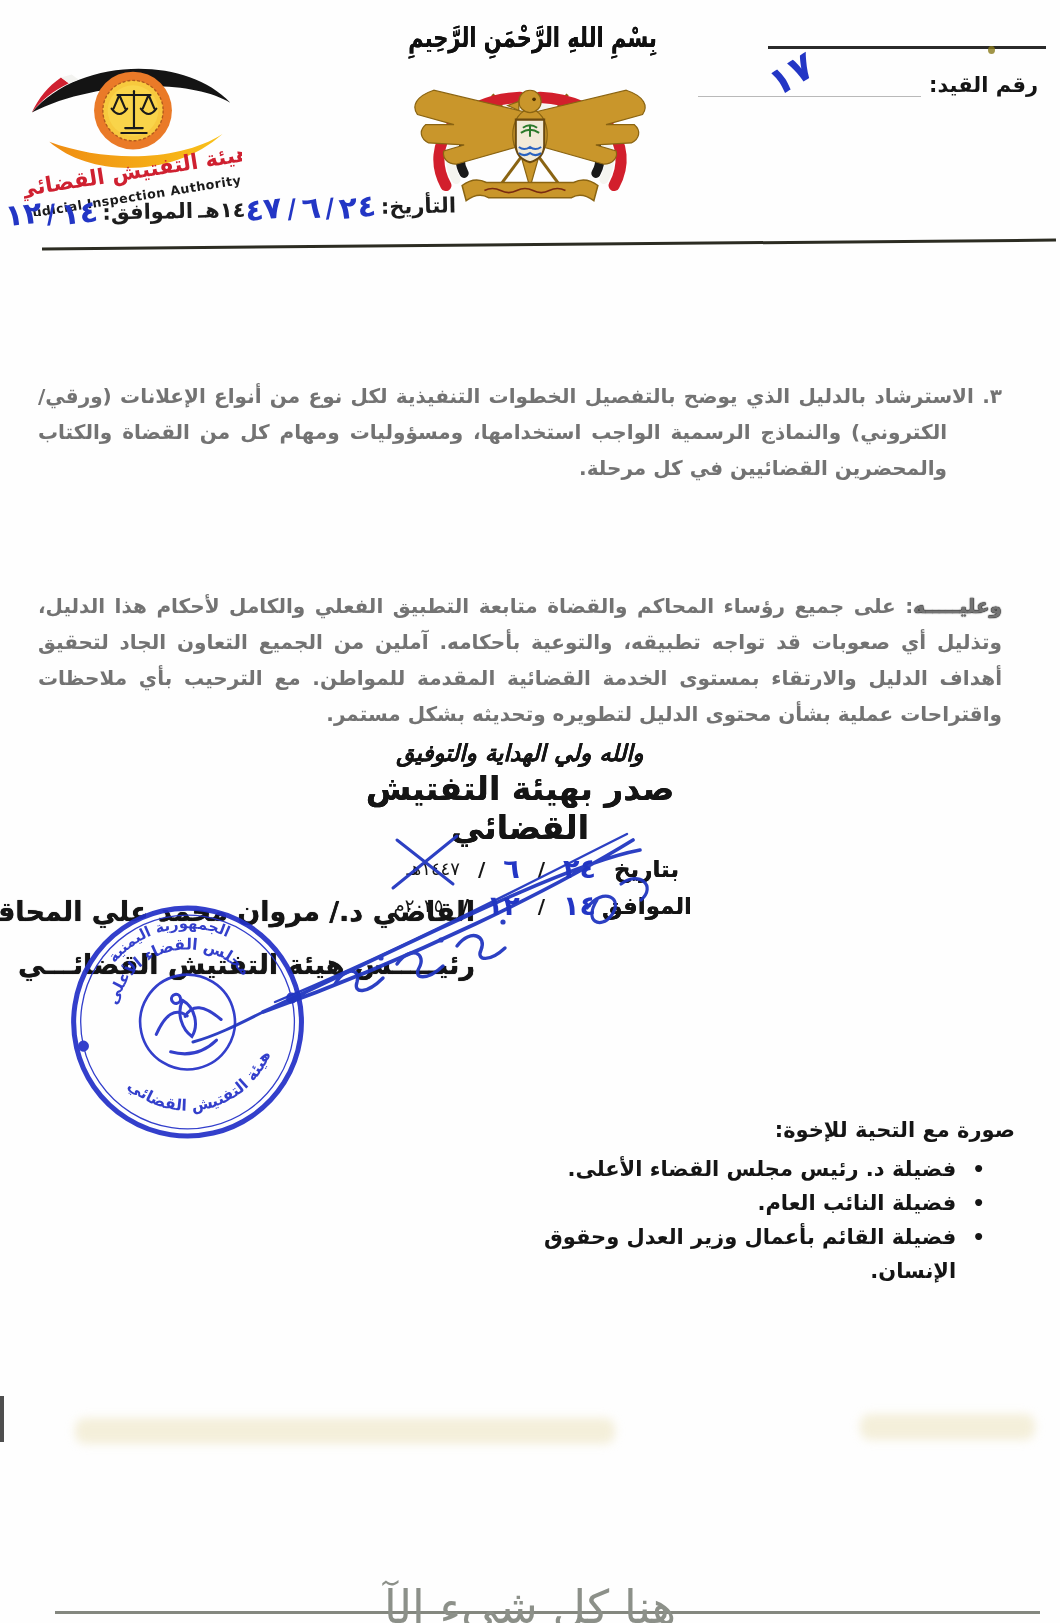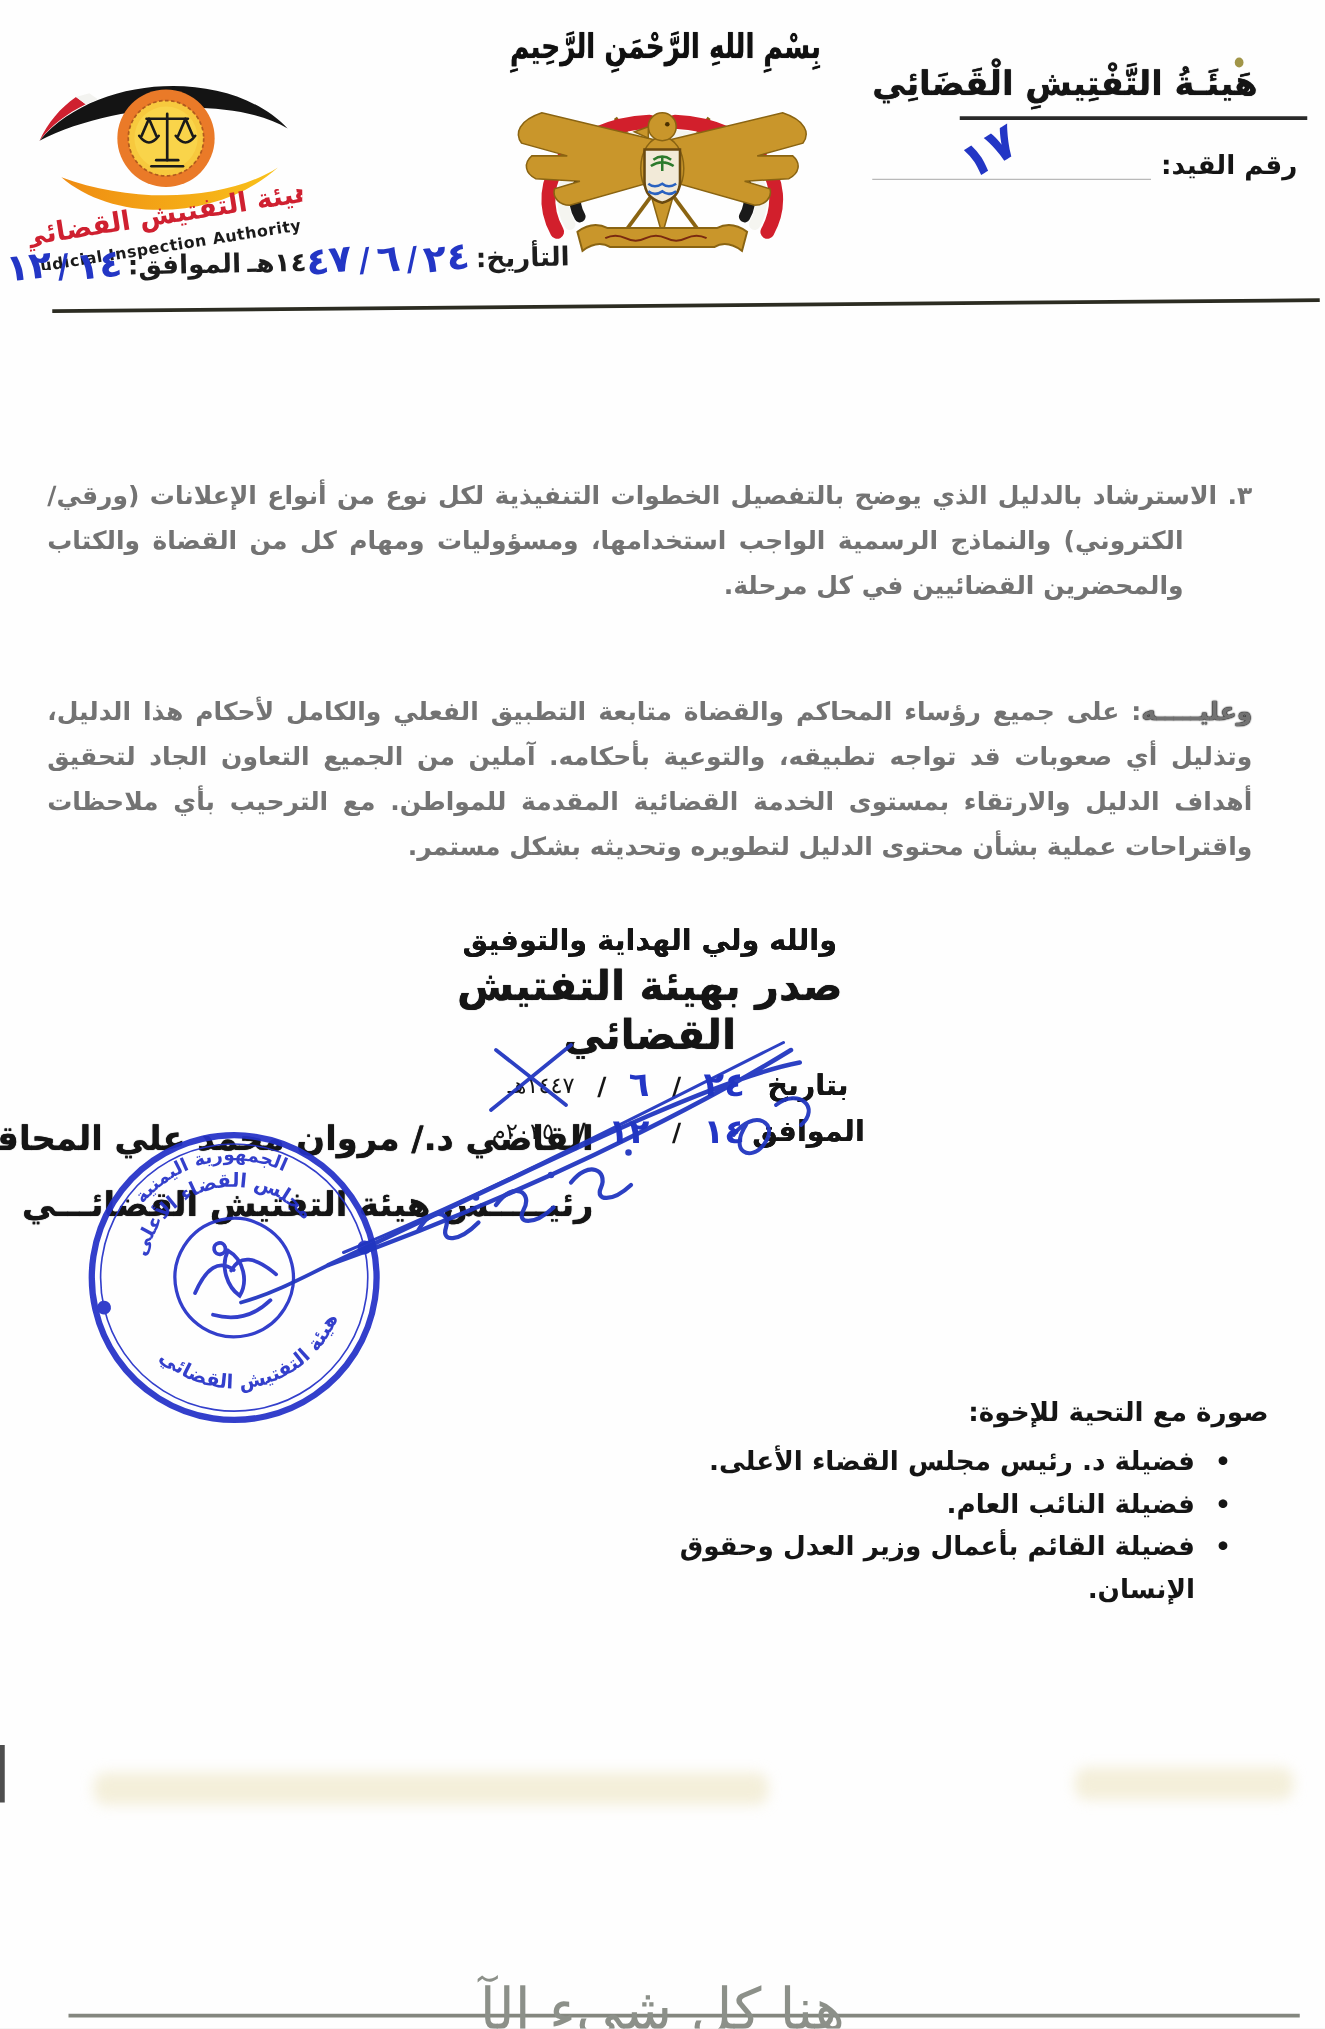--- a/index.html
+++ b/index.html
@@ -38,26 +38,26 @@
   .hand.med{font-size:26px;transform:rotate(-4deg);}
   .num-ltr{direction:ltr;display:inline-flex;align-items:center;}
 
   
   .top-rule{left:42px;top:243px;width:1014px;height:3px;background:#2c2c22;transform:rotate(-0.5deg);}
 
   
   .body-par{left:38px;right:58px;direction:rtl;text-align:justify;font-size:20px;font-weight:bold;
     line-height:36px;color:#737373;}
   #par-item3{top:358px;padding-right:55px;text-indent:-55px;}
-  #par-directive{top:531px;}
+  #par-directive{top:568px;}
   .lead{text-shadow:0 0 1.2px #000,0 0 1.2px #000;letter-spacing:.5px;}
 
   
   .closing{left:344px;top:740px;width:352px;text-align:center;direction:rtl;}
-  .dua{font-size:23px;font-weight:bold;text-shadow:0 0 .5px #000;}
+  .dua{font-size:23px;font-weight:bold;font-style:italic;text-shadow:0 0 .5px #000;}
   .issued{font-size:33px;font-weight:bold;margin-top:3px;text-shadow:0 0 .6px #000;}
   .cl-row{display:flex;direction:rtl;align-items:center;justify-content:flex-start;gap:18px;
     margin-top:6px;padding-right:4px;font-weight:bold;}
   .cl-label{font-size:23px;font-weight:bold;width:78px;text-align:left;text-shadow:0 0 .5px #000;}
   .cl-year{font-size:18px;font-weight:normal;}
   .cl-slash{font-size:20px;font-weight:bold;}
   .cl-hand{font-size:27px;}
 
   
   .signer{right:585px;top:896px;width:430px;direction:rtl;text-align:left;}
@@ -84,21 +84,20 @@
     font-weight:normal;direction:rtl;letter-spacing:2px;}
 
   svg text{font-family:"DejaVu Sans",sans-serif;}
 </style>
 </head>
 <body>
 
 <div id="page">
 
   <div class="abs hdr-right">
-    <div class="org2">هَيئَـةُ التَّفْتِيشِ الْقَضَائِي</div>
     <div class="hdr-underline"></div>
     <div class="registry">
       <span class="registry-label">رقم القيد:</span>
       <span class="registry-line">
         <span class="registry-no hand">١٧</span>
       </span>
     </div>
   </div>
 
   <svg class="abs jia-logo" width="218" height="168" viewBox="0 0 224 172">

